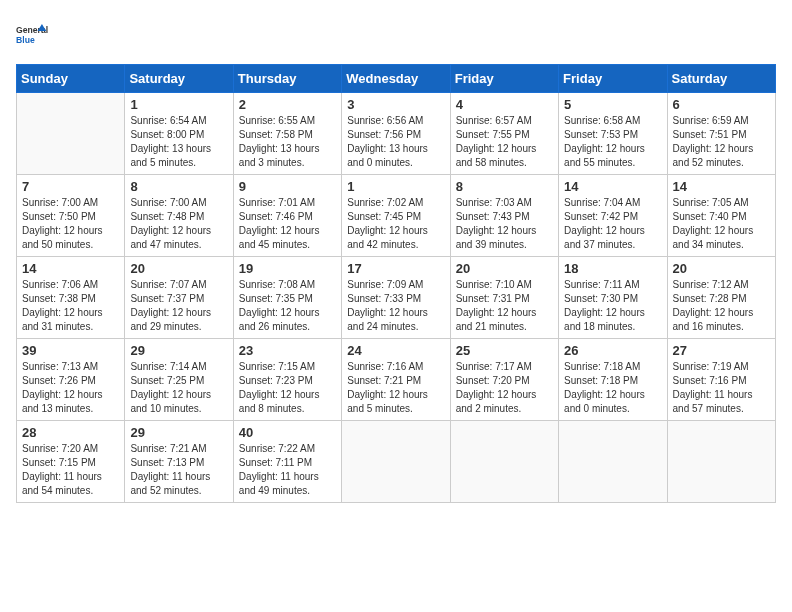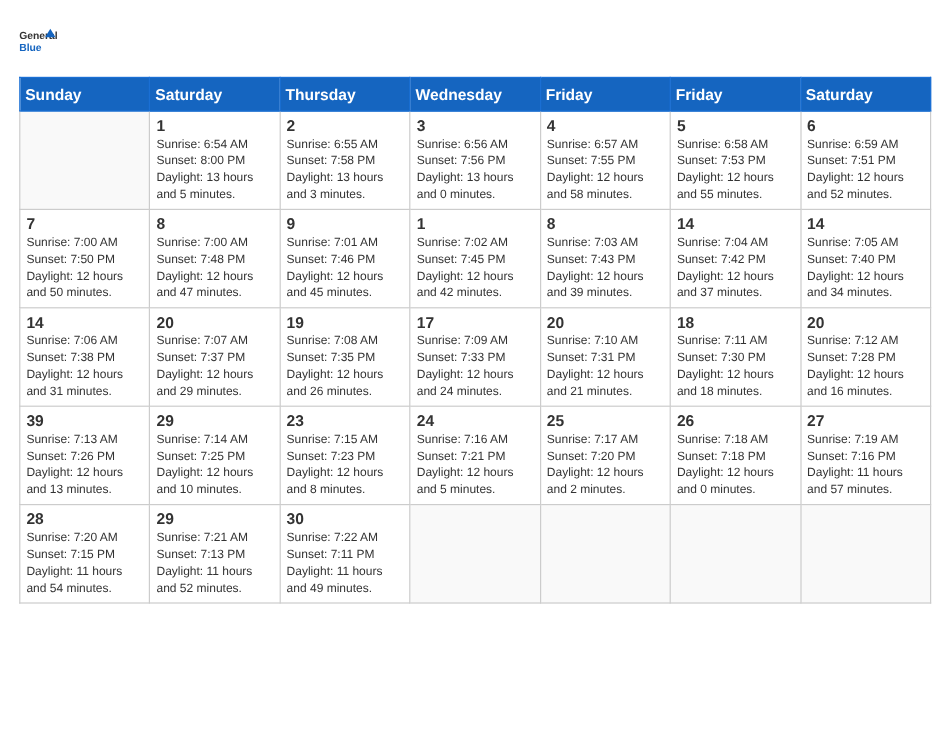--- a/index.html
+++ b/index.html
@@ -223,21 +223,21 @@
       <tr>
         <td>
           <span class="day-num">28</span>
           <div class="day-info">Sunrise: 7:20 AM<br>Sunset: 7:15 PM<br>Daylight: 11 hours<br>and 54 minutes.</div>
         </td>
         <td>
           <span class="day-num">29</span>
           <div class="day-info">Sunrise: 7:21 AM<br>Sunset: 7:13 PM<br>Daylight: 11 hours<br>and 52 minutes.</div>
         </td>
         <td>
-          <span class="day-num">30</span>
+          <span class="day-num">40</span>
           <div class="day-info">Sunrise: 7:22 AM<br>Sunset: 7:11 PM<br>Daylight: 11 hours<br>and 49 minutes.</div>
         </td>
         <td class="empty"></td>
         <td class="empty"></td>
         <td class="empty"></td>
         <td class="empty"></td>
       </tr>
     </tbody>
 </table>
 

